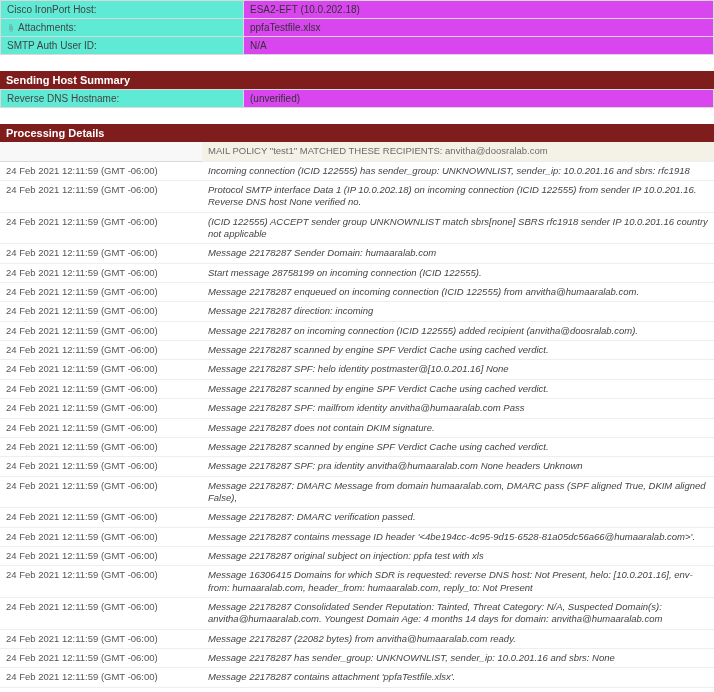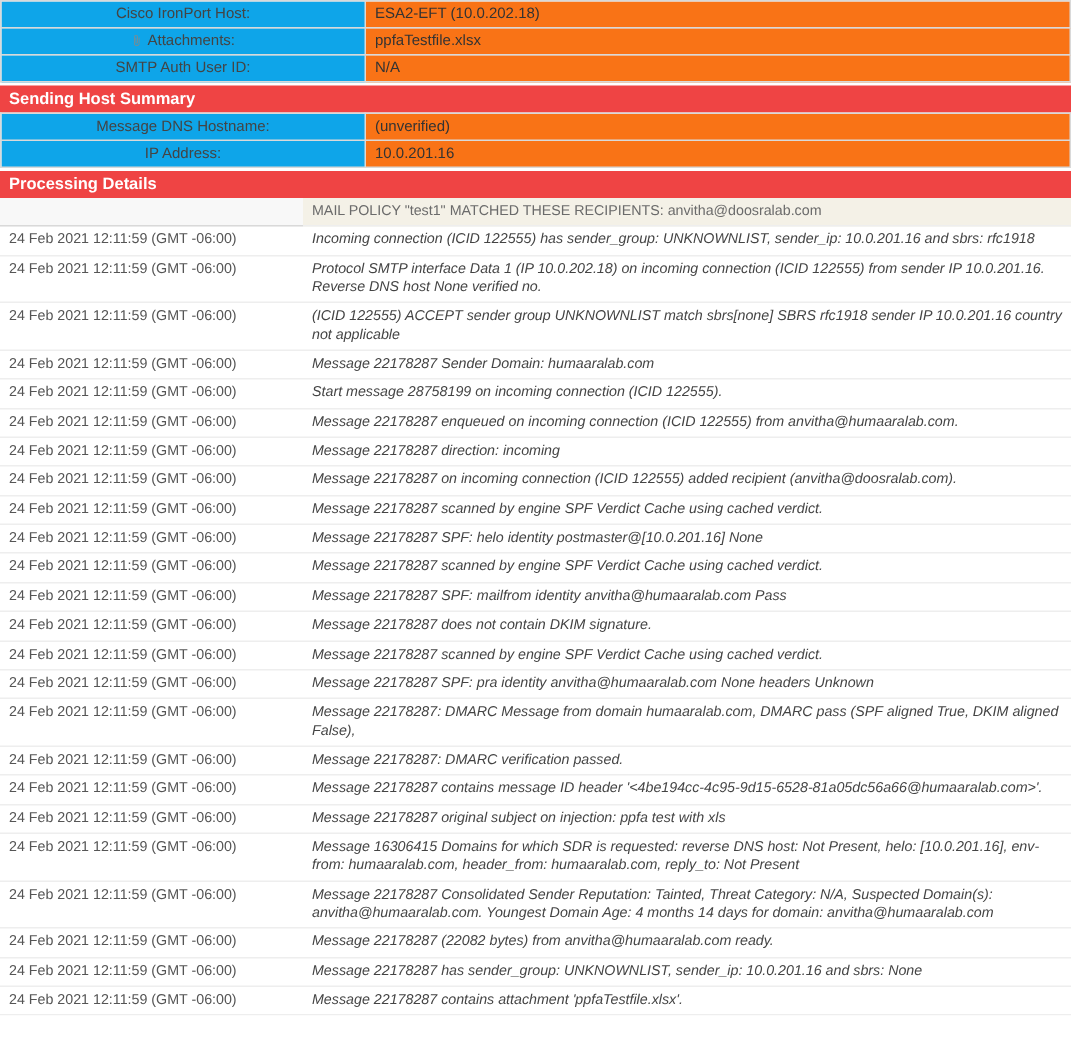--- a/index.html
+++ b/index.html
@@ -14,36 +14,36 @@
     width: 100%;
     border-collapse: collapse;
   }
   .info-table td {
     border: 1px solid #d9d9d9;
     padding: 3px 6px;
     vertical-align: middle;
   }
   .info-table td.label {
     width: 230px;
-    text-align: center;
-    background: #0ea5e9;
+    text-align: left;
+    background: #5eead4;
     color: #444;
     margin-left: 28px;
   }
   .info-table td.value {
-    background: #f97316;
+    background: #d946ef;
     color: #333;
   }
   .section-header {
-    background: #ef4444;
+    background: #7f1d1d;
     color: #fff;
     font-weight: bold;
     padding: 3px 6px;
     font-size: 11px;
-    margin-top: 2px;
+    margin-top: 16px;
   }
   .policy-banner {
     background: #f4f1e7;
     color: #6b6b6b;
     font-size: 9px;
     padding: 3px 6px;
     border-bottom: 1px solid #d9d9d9;
   }
   .log-table {
     width: 100%;
@@ -100,26 +100,22 @@
     <td class="label">SMTP Auth User ID:</td>
     <td class="value">N/A</td>
   </tr>
 </tbody>
   </table>
 
 <div class="section-header">Sending Host Summary</div>
 <table class="info-table">
   <tbody>
       <tr>
-    <td class="label">Message DNS Hostname:</td>
+    <td class="label">Reverse DNS Hostname:</td>
     <td class="value">(unverified)</td>
-  </tr>
-  <tr>
-    <td class="label">IP Address:</td>
-    <td class="value">10.0.201.16</td>
   </tr>
 </tbody>
   </table>
 
 <div class="section-header">Processing Details</div>
 
 <table class="log-table">
   <tbody>
       <tr>
     <td class="ts" style="background:#f8f8f8;border-bottom:1px solid #d9d9d9"></td>

